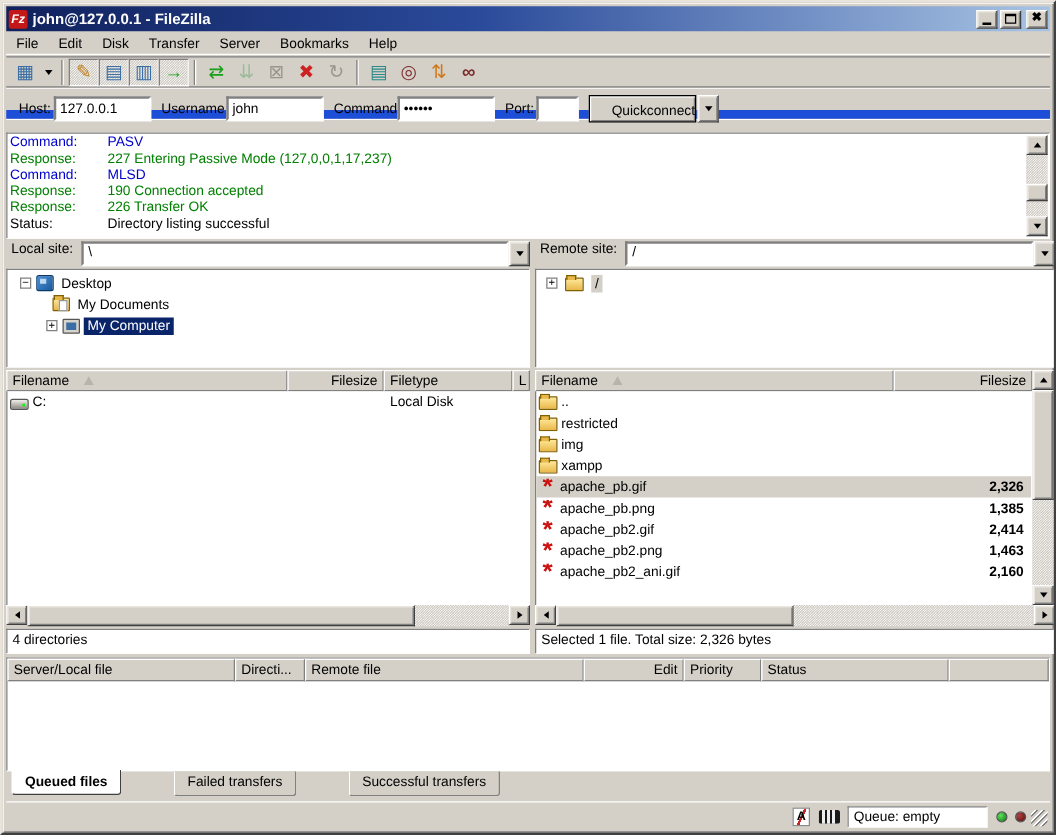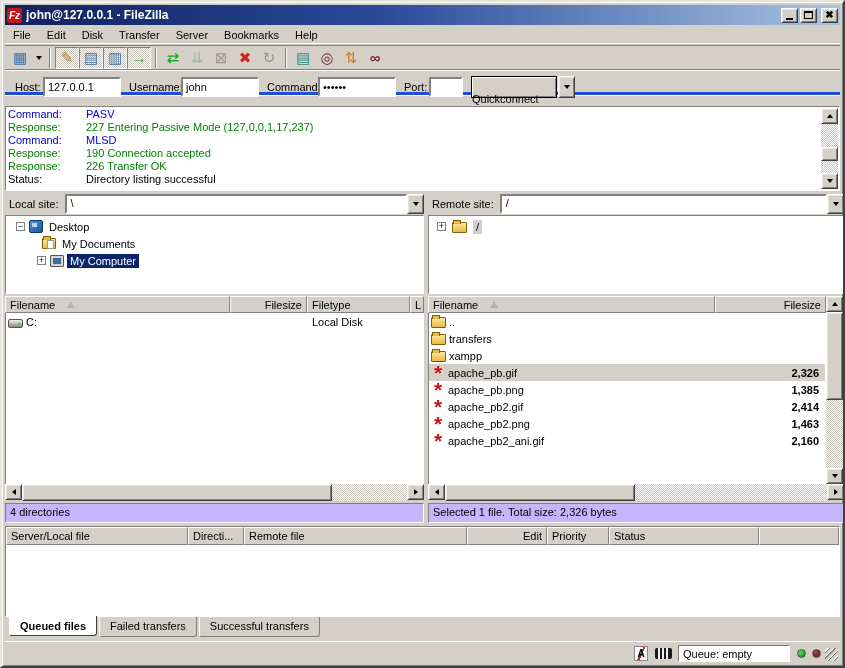--- a/index.html
+++ b/index.html
@@ -39,35 +39,35 @@
   .tbtn .g { font-size:15px; line-height:15px; }
   .tbsep { width:2px; height:20px; margin:0 4px; border-left:1px solid #808080; border-right:1px solid #fff; }
   .ddarrow { width:13px; height:22px; display:flex; align-items:center; justify-content:center; }
   .tri-d { width:0; height:0; border-left:3px solid transparent; border-right:3px solid transparent; border-top:4px solid #000; }
   .tri-u { width:0; height:0; border-left:3px solid transparent; border-right:3px solid transparent; border-bottom:4px solid #000; }
   .tri-l { width:0; height:0; border-top:3px solid transparent; border-bottom:3px solid transparent; border-right:4px solid #000; }
   .tri-r { width:0; height:0; border-top:3px solid transparent; border-bottom:3px solid transparent; border-left:4px solid #000; }
   .c-pencil{color:#c08020}.c-blue{color:#3a6ea5}.c-green{color:#18a018}.c-dgreen{color:#9cbc9c}
   .c-gray{color:#9a968e}.c-red{color:#cc2222}.c-teal{color:#2a8a8a}.c-orange{color:#d07818}.c-maroon{color:#7a2a2a}
   
-  .qcbar { left:3px; top:69px; right:3px; height:24px; border-bottom:3px solid #1d4ed8; box-shadow:0 1px 0 #fff; }
+  .qcbar { left:3px; top:69px; right:3px; height:24px; border-bottom:7px solid #1d4ed8; box-shadow:0 1px 0 #fff; }
   .qclabel { position:absolute; top:10px; }
   .tfield { position:absolute; top:6px; height:20px; background:#fff; border:2px solid; border-color:#808080 #fff #fff #808080; padding:2px 3px; font-size:11px; white-space:nowrap; overflow:hidden; }
-  .qcbtn { position:absolute; top:5px; height:22px; background:#d4d0c8; border:1px solid #000; box-shadow: inset 1px 1px 0 #fff, inset -1px -1px 0 #808080; text-align:left; padding-top:16px; }
+  .qcbtn { position:absolute; top:5px; height:22px; background:#d4d0c8; border:1px solid #000; box-shadow: inset 1px 1px 0 #fff, inset -1px -1px 0 #808080; text-align:right; padding-top:6px; }
   .qcdd { position:absolute; top:5px; width:17px; height:22px; display:flex; align-items:center; justify-content:center; }
   
   .logbox { left:3px; top:104px; right:3px; height:85px; background:#fff; border:1px solid; border-color:#808080 #fff #fff #808080; padding:1px 2px; }
   .logline { display:flex; height:13px; line-height:13px; white-space:nowrap; }
   .loglabel { width:78px; flex:0 0 auto; }
   .t-command { color:#0000cc; } .t-response { color:#008000; } .t-status { color:#000; }
   .logscroll { position:absolute; right:1px; top:1px; width:17px; bottom:1px; }
   .sbtn { width:17px; height:16px; display:flex; align-items:center; justify-content:center; }
   .vthumb { width:17px; }
   
-  .siterow { height:21px; display:flex; align-items:center; }
+  .siterow { height:21px; display:flex; }
   .sitelabel { padding:0 6px 0 4px; flex:0 0 auto; }
   .combo { flex:1; display:flex; height:20px; }
   .combofield { flex:1; background:#fff; border:2px solid; border-color:#808080 #fff #fff #808080; padding:1px 4px; white-space:pre; }
   .combobtn { width:17px; height:20px; display:flex; align-items:center; justify-content:center; }
   .treebox { background:#fff; border:1px solid; border-color:#808080 #fff #fff #808080; padding:2px 0; overflow:hidden; }
   .trow { height:17px; display:flex; align-items:center; white-space:nowrap; }
   .pmbox { width:9px; height:9px; border:1px solid #808080; background:#fff; font-size:9px; line-height:7px; text-align:center; flex:0 0 auto; }
   .tlabel { padding:1px 3px; margin-left:3px; }
   .tlabel.sel { background:#0a246a; color:#fff; }
   .tlabel.selinact { background:#d4d0c8; }
@@ -89,27 +89,27 @@
   .hdr { display:flex; height:17px; }
   .hcell { background:#d4d0c8; border-top:1px solid #fff; border-left:1px solid #fff; border-right:1px solid #808080; border-bottom:1px solid #808080; padding:1px 4px; display:flex; align-items:center; overflow:hidden; white-space:nowrap; }
   .hcell.rt { justify-content:flex-end; }
   .sortarr { width:0; height:0; border-left:4px solid transparent; border-right:4px solid transparent; border-bottom:7px solid #b8b4ac; margin-left:12px; }
   .listbody { background:#fff; border-left:1px solid #808080; border-right:1px solid #fff; overflow:hidden; }
   .lrow { display:flex; height:17px; align-items:center; white-space:nowrap; }
   .lrow.sel { background:#d4d0c8; }
   .cname { display:flex; align-items:center; overflow:hidden; }
   .csize { text-align:right; padding-right:6px;font-weight:bold; }
   .ctype { padding-left:4px; }
-  .panestatus { background:#c4b5fd; border:1px solid; border-color:#808080 #fff #fff #808080; padding:2px 4px; white-space:nowrap; overflow:hidden; }
+  .panestatus { background:#ffffff; border:1px solid; border-color:#808080 #fff #fff #808080; padding:2px 4px; white-space:nowrap; overflow:hidden; }
   .hscroll { display:flex; }
   
   .queuebox { left:3px; right:3px; top:524px; height:91px; border:1px solid; border-color:#808080 #fff #fff #808080; background:#fff; }
   .qhdr { display:flex; height:18px; }
   
-  .tabsrow { left:3px; right:3px; top:615px; height:23px; padding-left:4px; display:flex; }
+  .tabsrow { left:3px; right:3px; top:615px; height:23px; padding-left:4px; display:flex;gap:40px; }
   .tab { height:20px; padding:3px 10px 0; background:#d4d0c8; border:1px solid; border-color:#d4d0c8 #808080 #808080 #fff; border-top:none; border-radius:0 0 3px 3px; margin-right:2px; white-space:nowrap; }
   .tab.active { background:#fff; font-weight:bold; border-color:#fff #404040 #404040 #fff; position:relative; top:-1px; padding-top:4px; }
   
   .statusbar { left:3px; right:3px; bottom:3px; height:22px; border-top:1px solid #fff; }
   .led { position:absolute; top:7px; width:9px; height:9px; border-radius:50%; border:1px solid #555; }
   .led.green { background:radial-gradient(circle at 35% 35%, #60e060, #0a7a0a); }
   .led.red { background:radial-gradient(circle at 35% 35%, #b04040, #5a1010); }
   .grip { position:absolute; right:2px; bottom:2px; width:13px; height:13px;
     background:repeating-linear-gradient(135deg, transparent 0 2px, #fff 2px 3px, #808080 3px 4px); }
   .qstatusfield { position:absolute; top:3px; height:17px; background:#fff; border:1px solid; border-color:#808080 #fff #fff #808080; padding:2px 4px; white-space:nowrap; }
@@ -350,21 +350,28 @@
     <div class="lrow">
       <span class="cname" style="width:287px">
           <span class="ic ic-folder"></span>
           <span>..</span>
         </span>
       <span class="csize" style="flex:1"></span>
     </div>
     <div class="lrow">
       <span class="cname" style="width:287px">
           <span class="ic ic-folder"></span>
-          <span>transfers</span>
+          <span>restricted</span>
+        </span>
+      <span class="csize" style="flex:1"></span>
+    </div>
+    <div class="lrow">
+      <span class="cname" style="width:287px">
+          <span class="ic ic-folder"></span>
+          <span>img</span>
         </span>
       <span class="csize" style="flex:1"></span>
     </div>
     <div class="lrow">
       <span class="cname" style="width:287px">
           <span class="ic ic-folder"></span>
           <span>xampp</span>
         </span>
       <span class="csize" style="flex:1"></span>
     </div>

